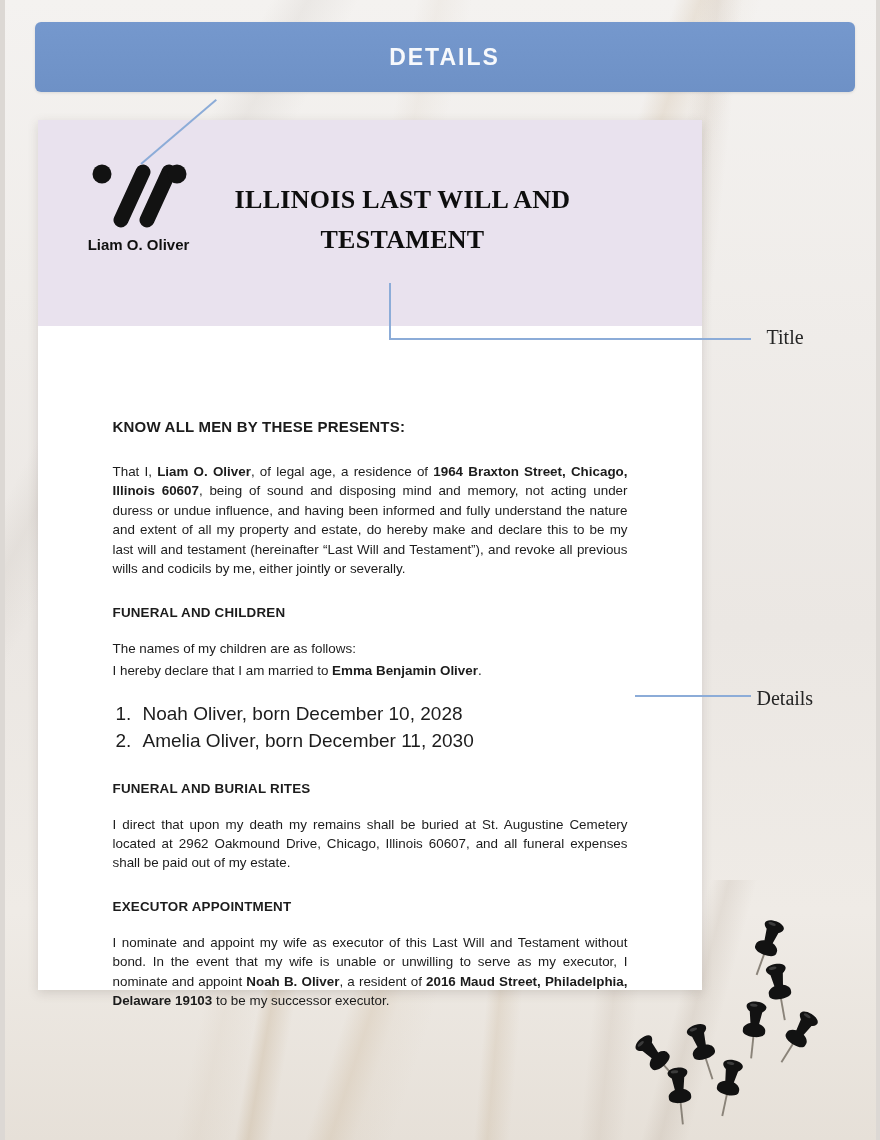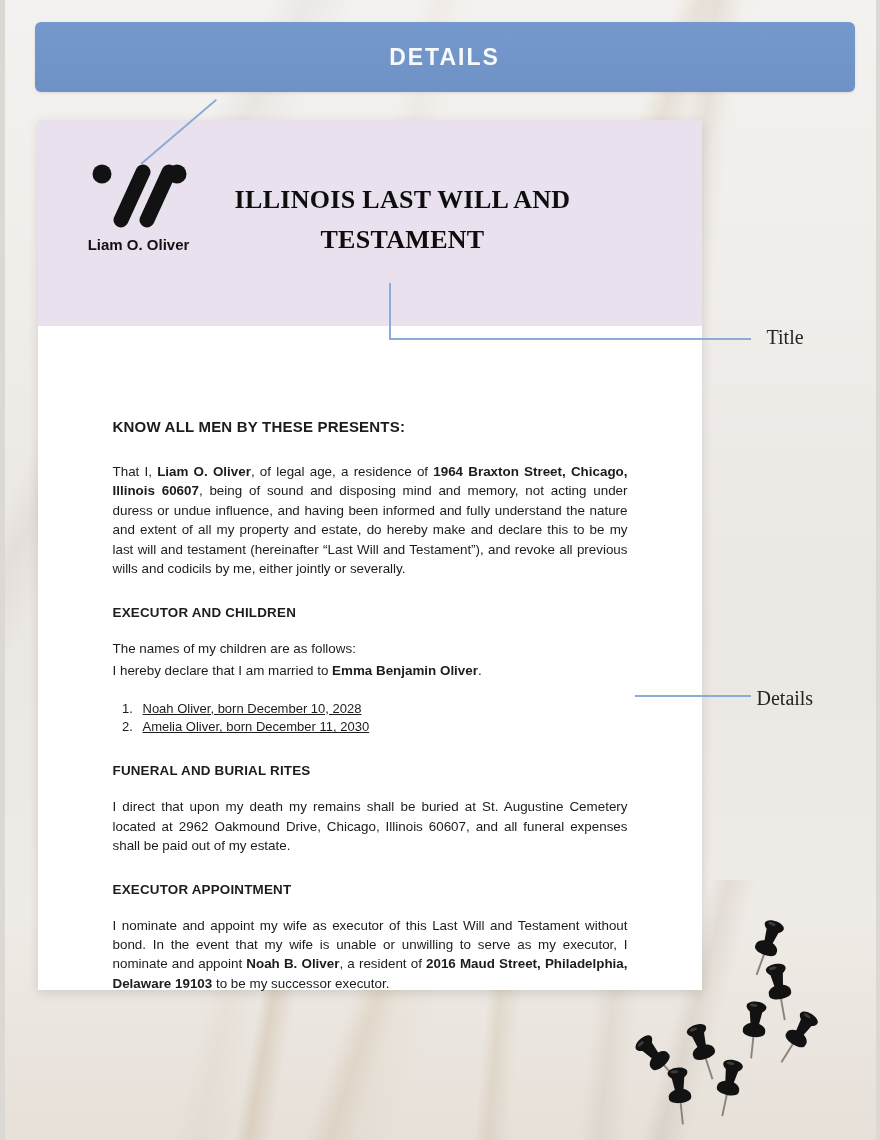--- a/index.html
+++ b/index.html
@@ -108,23 +108,22 @@
   .para-tight { margin-bottom: 3px; }
   .sec-heading {
     font-size: 13.4px;
     font-weight: 700;
     margin: 26px 0 19px;
     letter-spacing: 0.2px;
   }
   .children-list {
     margin: 0 0 6px;
     padding-left: 24px;
-    font-size: 13px;
+    font-size: 19px;
     line-height: 1.45;
-    text-decoration: underline;
   }
   .children-list li { padding-left: 6px; margin: 0; }
   strong { font-weight: 700; }
 
   
   .conn {
     position: absolute;
     background: #8cacd8;
     z-index: 4;
   }
@@ -186,21 +185,21 @@
         </span>
         <div class="brand-name">Liam O. Oliver</div>
       </div>
       <div class="doc-title">ILLINOIS LAST WILL AND TESTAMENT</div>
     </div>
 
     <div class="doc-body">
       <div class="doc-heading">KNOW ALL MEN BY THESE PRESENTS:</div>
       <div>
           <p class="para"><span>That I, </span><strong>Liam O. Oliver</strong><span>, of legal age, a residence of </span><strong>1964 Braxton Street, Chicago, Illinois 60607</strong><span>, being of sound and disposing mind and memory, not acting under duress or undue influence, and having been informed and fully understand the nature and extent of all my property and estate, do hereby make and declare this to be my last will and testament (hereinafter “Last Will and Testament”), and revoke all previous wills and codicils by me, either jointly or severally.</span></p>
-          <p class="sec-heading"><strong>EXECUTOR AND CHILDREN</strong></p>
+          <p class="sec-heading"><strong>FUNERAL AND CHILDREN</strong></p>
           <p class="para para-tight"><span>The names of my children are as follows:</span></p>
           <p class="para"><span>I hereby declare that I am married to </span><strong>Emma Benjamin Oliver</strong><span>.</span></p>
           <ol class="children-list">
             <li>Noah Oliver, born December 10, 2028</li>
             <li>Amelia Oliver, born December 11, 2030</li>
           </ol>
           <p class="sec-heading"><strong>FUNERAL AND BURIAL RITES</strong></p>
           <p class="para"><span>I direct that upon my death my remains shall be buried at St. Augustine Cemetery located at 2962 Oakmound Drive, Chicago, Illinois 60607, and all funeral expenses shall be paid out of my estate.</span></p>
           <p class="sec-heading"><strong>EXECUTOR APPOINTMENT</strong></p>
           <p class="para"><span>I nominate and appoint my wife as executor of this Last Will and Testament without bond. In the event that my wife is unable or unwilling to serve as my executor, I nominate and appoint </span><strong>Noah B. Oliver</strong><span>, a resident of </span><strong>2016 Maud Street, Philadelphia, Delaware 19103</strong><span> to be my successor executor.</span></p>

